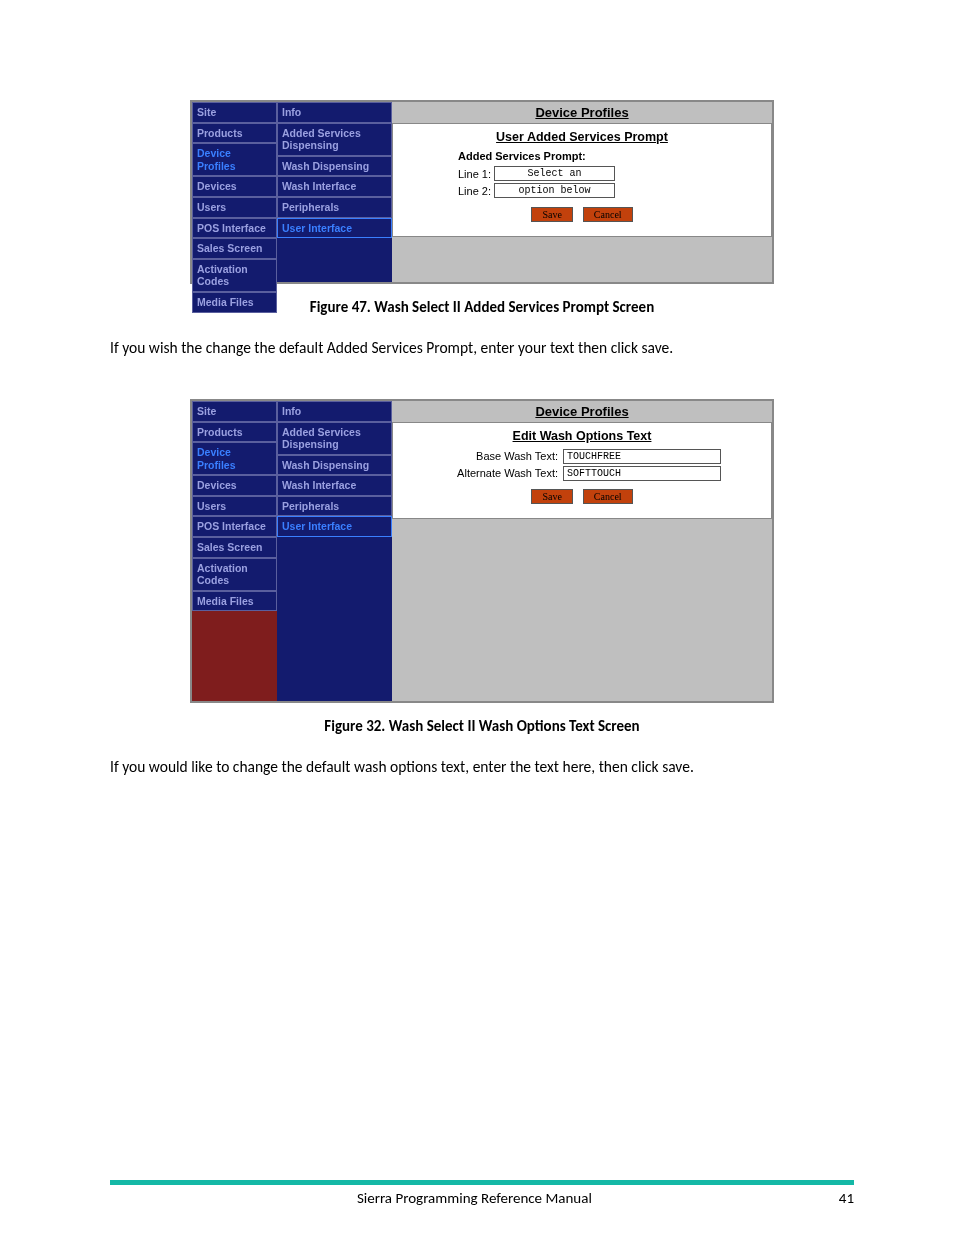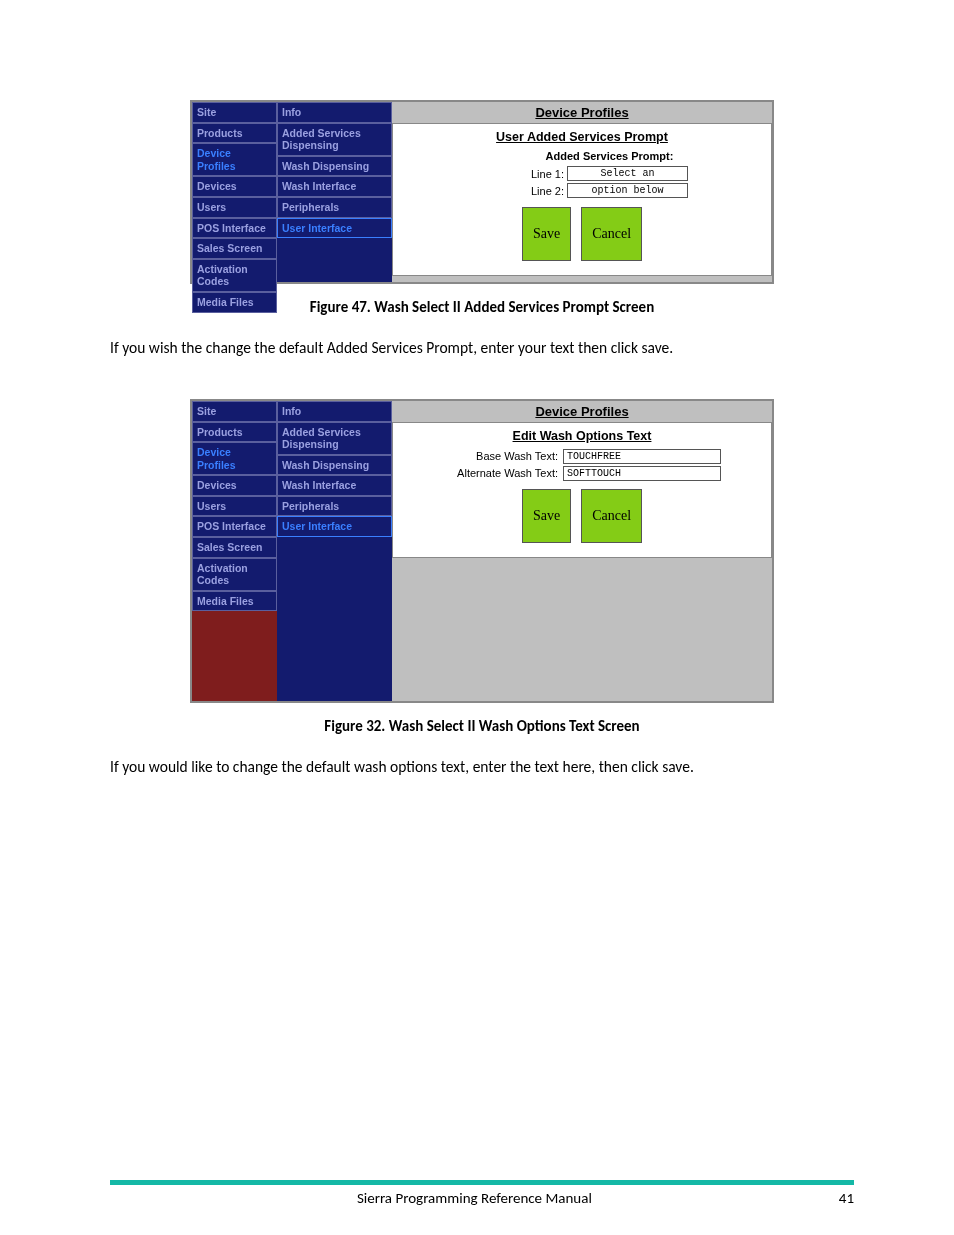--- a/index.html
+++ b/index.html
@@ -104,24 +104,24 @@
     border: 1px solid #555;
     background: #fff;
   }
   .btn-row {
     margin-top: 8px;
     display: flex;
     justify-content: center;
     gap: 10px;
   }
   .btn {
-    font-size: 14px;
-    padding: 18px 10px;
+    font-size: 10px;
+    padding: 1px 10px;
     border: 1px solid #555;
-    background: #84cc16;
+    background: #c2410c;
     font-family: "Times New Roman", serif;
   }
   .fill-gray {
     flex: 1;
     background: #bfbfbf;
   }
   .caption {
     text-align: center;
     font-weight: bold;
     font-size: 15px;
@@ -142,21 +142,21 @@
     border-top: 5px solid #14b8a6;
     display: flex;
     justify-content: space-between;
     font-size: 15px;
     padding-top: 4px;
     color: #000;
   }
   .prompt-block {
     display: flex;
     flex-direction: column;
-    align-items: center;
+    align-items: flex-start;
     margin-left: 55px;
   }
   .prompt-title {
     font-weight: bold;
     font-size: 11px;
     margin-bottom: 3px;
     color: #000;
   }
   .line-row {
     display: flex;

